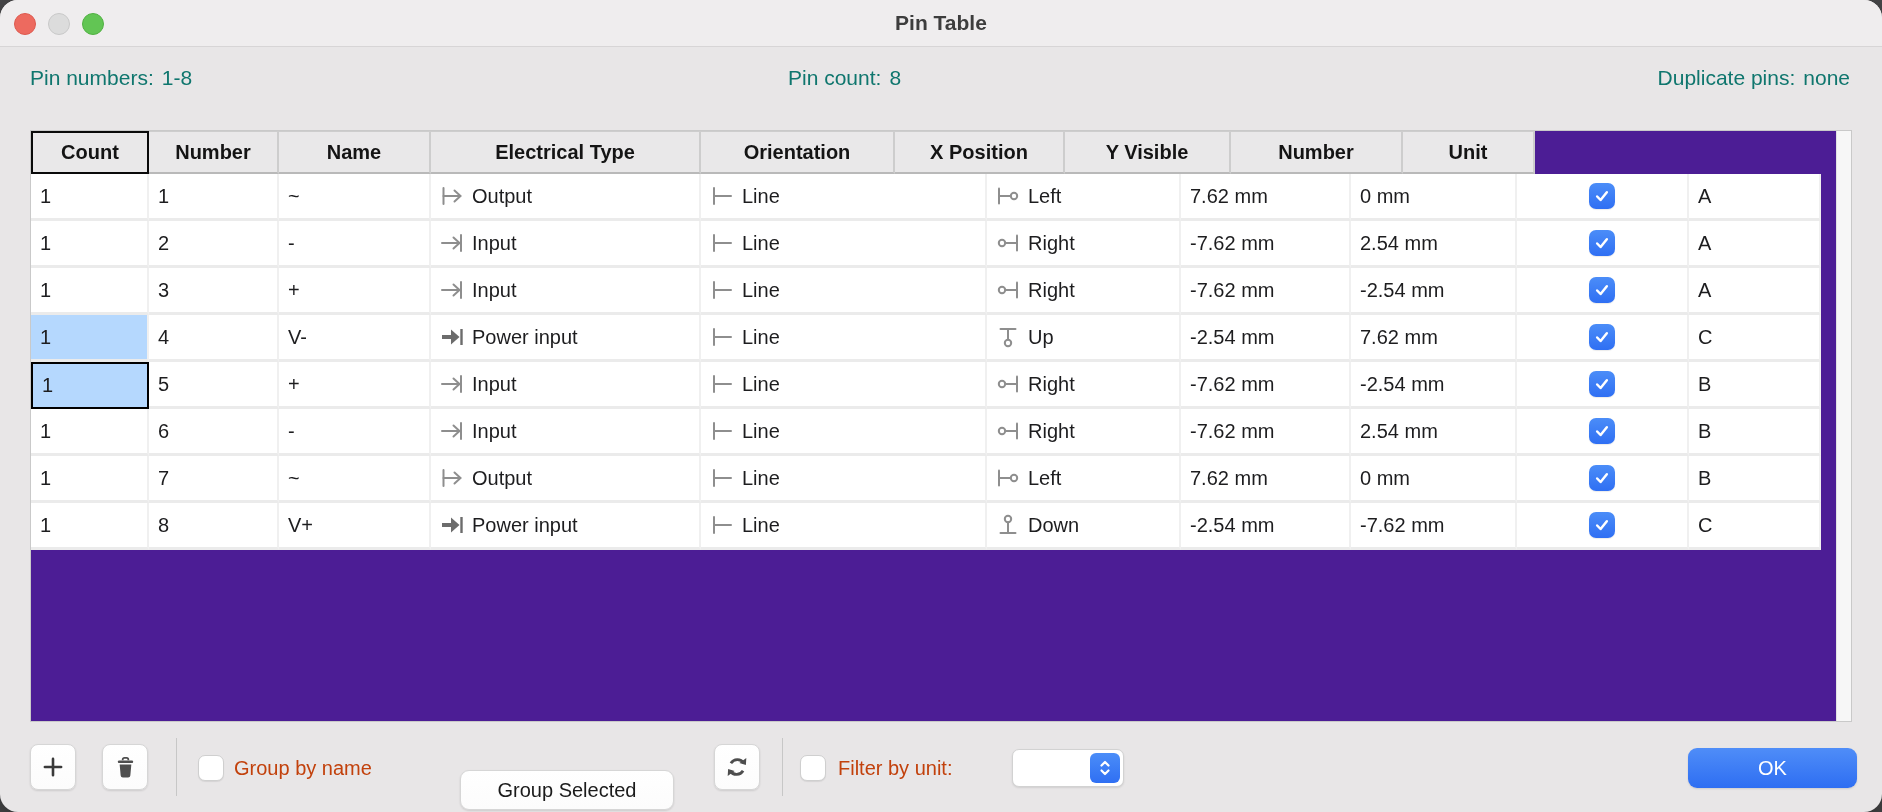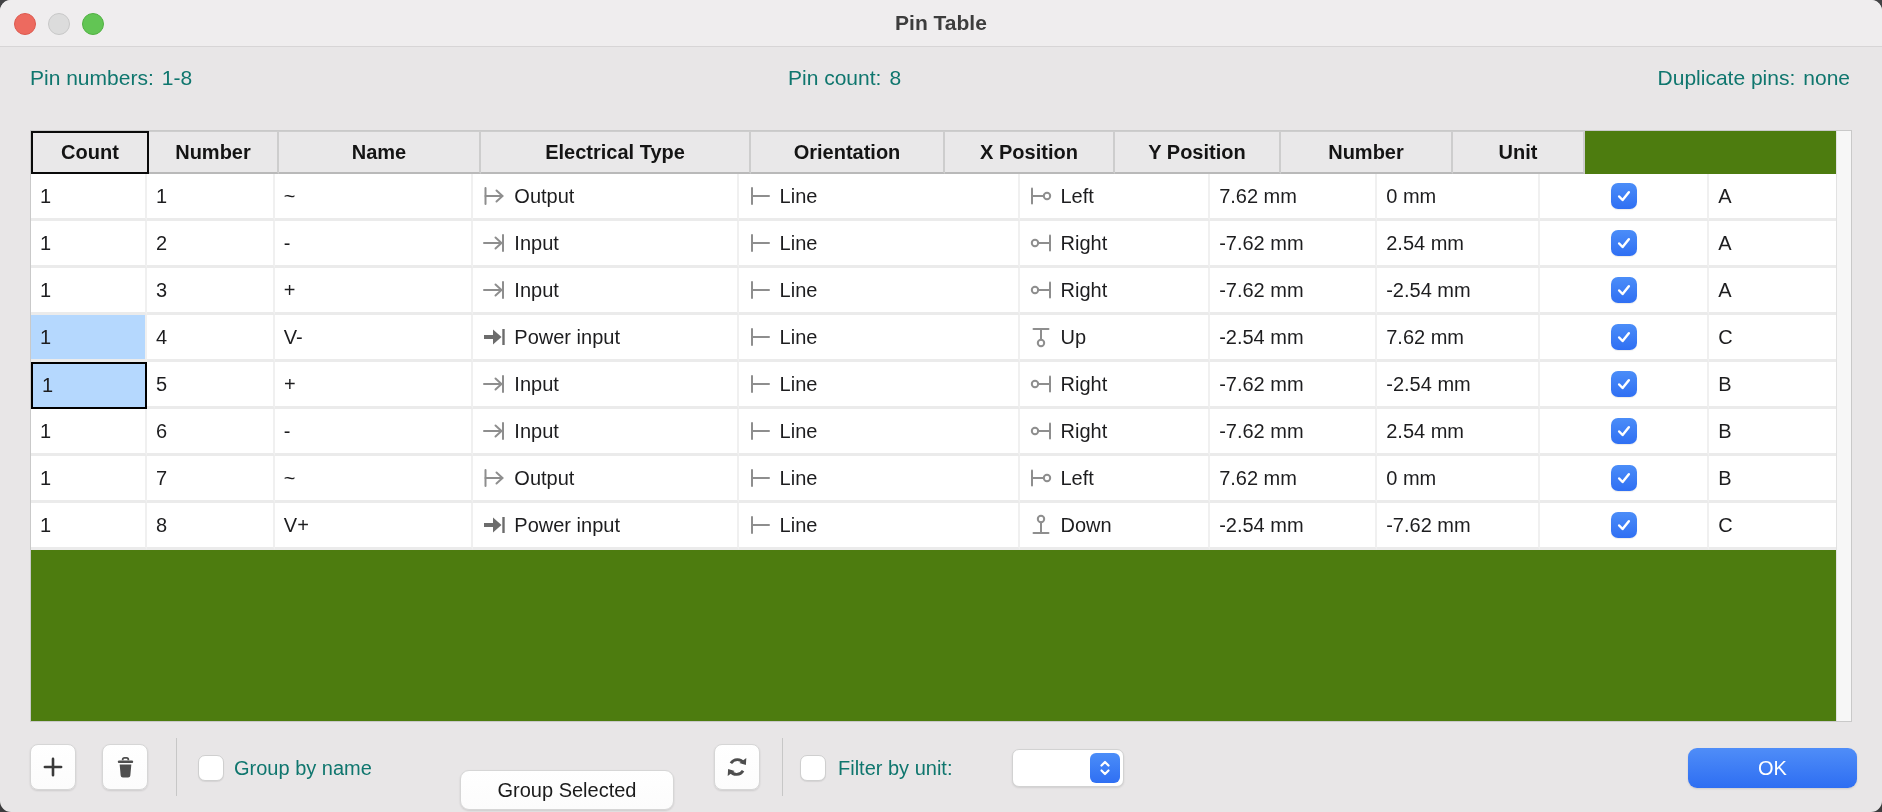--- a/index.html
+++ b/index.html
@@ -1,49 +1,49 @@
 <!DOCTYPE html>
 <html><head>
 <meta charset="utf-8">
 <style>
   html,body{margin:0;padding:0;background:#4a4a4c;font-family:"Liberation Sans","DejaVu Sans",sans-serif;}
-  .window{position:relative;width:1882px;height:812px;border-radius:11px;overflow:hidden;
+  .window{position:relative;width:1882px;height:812px;border-radius:18px;overflow:hidden;
           background:#e8e6e7;box-shadow:0 10px 40px rgba(0,0,0,.5);}
   
   .titlebar{position:absolute;left:0;top:0;width:100%;height:46px;background:#efedee;border-bottom:1px solid #d7d5d6;}
   .titlebar .title{position:absolute;left:0;top:0;width:100%;height:46px;line-height:46px;text-align:center;
                    font-weight:bold;font-size:21px;color:#3d3d3d;}
   .tl{position:absolute;top:13px;width:20px;height:20px;border-radius:50%;}
   .tl.red{left:14px;background:#ed6a5f;border:1px solid #dd5a4f;}
   .tl.gray{left:48px;background:#dcdcdc;border:1px solid #c8c8c8;}
   .tl.green{left:82px;background:#62c554;border:1px solid #51b143;}
   
   .summary{position:absolute;left:0;top:46px;width:100%;height:64px;font-size:21px;color:#0f766e;}
   .summary .item{position:absolute;top:20px;white-space:pre;}
   .sum-left{left:30px;}
   .sum-mid{left:788px;}
   .sum-right{right:32px;}
   .summary .lbl{margin-right:8px;}
   
-  .tablewrap{position:absolute;left:30px;top:130px;width:1822px;height:592px;background:#4d7c0f;
+  .tablewrap{position:absolute;left:30px;top:130px;width:1822px;height:592px;background:#4c1d95;
              border:1px solid #c9c9c9;box-sizing:border-box;}
   .gutter{position:absolute;right:0;top:0;bottom:0;width:14px;background:#f7f7f7;border-left:1px solid #e2e2e2;}
   .hrow{display:flex;width:1808px;height:43px;}
   .hcell{box-sizing:border-box;display:flex;align-items:center;justify-content:center;
          background:#e9e8e9;font-weight:bold;font-size:20px;color:#141414;
          border-right:2px solid #cdcdcd;border-bottom:2px solid #b9b9b9;border-top:1px solid #cdcdcd;}
   .hcell.hfocus{border:2px solid #0a0a0a;}
   .trow{display:flex;width:1808px;height:47px;}
   .cell{box-sizing:border-box;display:flex;align-items:center;background:#ffffff;
         border-right:2px solid #f0f0f0;border-bottom:3px solid #ebebeb;
         padding-left:9px;font-size:20px;color:#1d1d1f;}
   .cell.center{justify-content:center;padding-left:0;}
   .cell.sel{background:#b5d8fe;}
   .cell.focus{border:2px solid #000;}
-  .c0{width:118px;} .c1{width:130px;} .c2{width:202px;} .c3{width:270px;} .c4{width:286px;}
+  .c0{width:118px;} .c1{width:130px;} .c2{width:152px;} .c3{width:270px;} .c4{width:286px;}
   .c5{width:194px;} .c6{width:170px;} .c7{width:166px;} .c8{width:172px;} .c9{width:132px;}
   .icn{display:inline-flex;width:24px;height:24px;margin-right:8px;align-items:center;justify-content:center;}
   .icn svg{width:24px;height:24px;}
   
   .checkbox{display:inline-flex;width:26px;height:26px;border-radius:7px;align-items:center;justify-content:center;
             background:#fff;border:1px solid #cfcfcf;box-sizing:border-box;box-shadow:0 1px 1px rgba(0,0,0,.08);}
   .checkbox svg{display:none;width:20px;height:20px;}
   .checkbox.checked{background:linear-gradient(180deg,#4b8df8,#2f6ff3);border:none;}
   .checkbox.checked svg{display:block;}
   .checkbox svg path{stroke:#fff;stroke-width:3;fill:none;stroke-linecap:round;stroke-linejoin:round;}
@@ -57,21 +57,21 @@
   .btn-del{left:102px;}
   .btn-refresh{left:714px;}
   .btn-groupsel{left:460px;top:26px;width:214px;height:40px;border-radius:9px;margin-top:22px;}
   .btn-cancel{left:1497px;top:26px;width:168px;height:40px;border-radius:9px;}
   .btn-ok{left:1688px;top:26px;width:169px;height:40px;border-radius:9px;border:none;
           background:linear-gradient(180deg,#4f8df8,#2e6ef2);color:#ffffff;}
   .vdiv{position:absolute;top:16px;width:1px;height:58px;background:#c7c7c7;}
   .vdiv1{left:176px;} .vdiv2{left:782px;}
   .fcheck{position:absolute;top:33px;width:26px;height:26px;}
   .fcheck1{left:198px;} .fcheck2{left:800px;}
-  .flabel{position:absolute;top:35px;font-size:20px;color:#0f766e;}
+  .flabel{position:absolute;top:35px;font-size:20px;color:#c2410c;}
   .flabel1{left:234px;} .flabel2{left:838px;}
   .popup{position:absolute;left:1012px;top:27px;width:112px;height:38px;box-sizing:border-box;
          background:#fff;border:1px solid #d2d2d2;border-radius:7px;box-shadow:0 1px 2px rgba(0,0,0,.1);}
   .popup .val{position:absolute;left:10px;top:0;line-height:36px;font-size:20px;color:#1b1b1b;}
   .popup .chev{position:absolute;right:3px;top:3px;bottom:3px;width:30px;border-radius:6px;
                background:linear-gradient(180deg,#4b8df8,#2f6ff3);display:flex;align-items:center;justify-content:center;}
   .popup .chev svg{width:18px;height:22px;}
   .popup .chev path{stroke:#fff;stroke-width:2.2;fill:none;stroke-linecap:round;stroke-linejoin:round;}
   
   .gly{stroke:#8e8e8e;stroke-width:2;fill:none;stroke-linecap:round;}
@@ -139,21 +139,21 @@
   </div>
 
   <div class="tablewrap">
     <div class="hrow">
         <div class="hcell c0 hfocus">Count</div>
         <div class="hcell c1">Number</div>
         <div class="hcell c2">Name</div>
         <div class="hcell c3">Electrical Type</div>
         <div class="hcell c5">Orientation</div>
         <div class="hcell c6">X Position</div>
-        <div class="hcell c7">Y Position</div>
+        <div class="hcell c7">Y Visible</div>
         <div class="hcell c8">Number</div>
         <div class="hcell c9">Unit</div>
       </div>
     <div>
   <div class="trow">
     <div class="cell c0">
             <span>1</span>
           </div>
     <div class="cell c1">
             <span>1</span>

